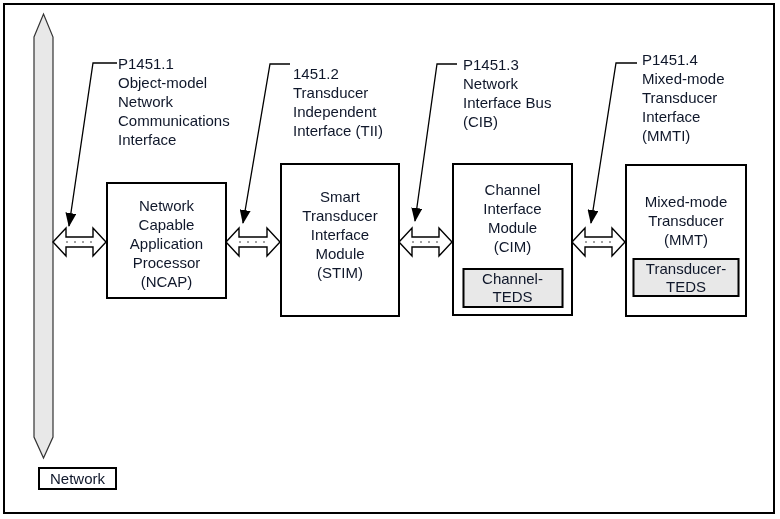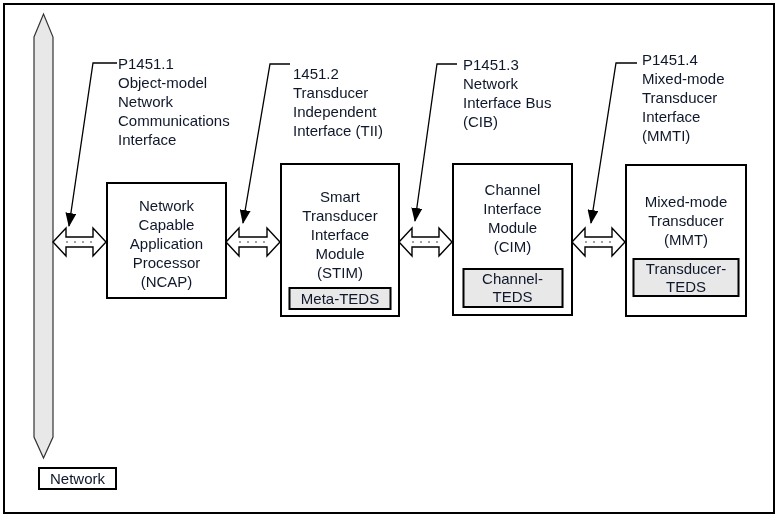--- a/index.html
+++ b/index.html
@@ -105,21 +105,20 @@
 Processor
 (NCAP)</div>
   </div>
 
   <div class="module" id="stim">
     <div class="mtext">Smart
 Transducer
 Interface
 Module
 (STIM)</div>
-    <div class="teds" id="meta-teds">Meta-TEDS</div>
   </div>
 
   <div class="module" id="cim">
     <div class="mtext">Channel
 Interface
 Module
 (CIM)</div>
     <div class="teds" id="channel-teds">Channel-
 TEDS</div>
   </div>

